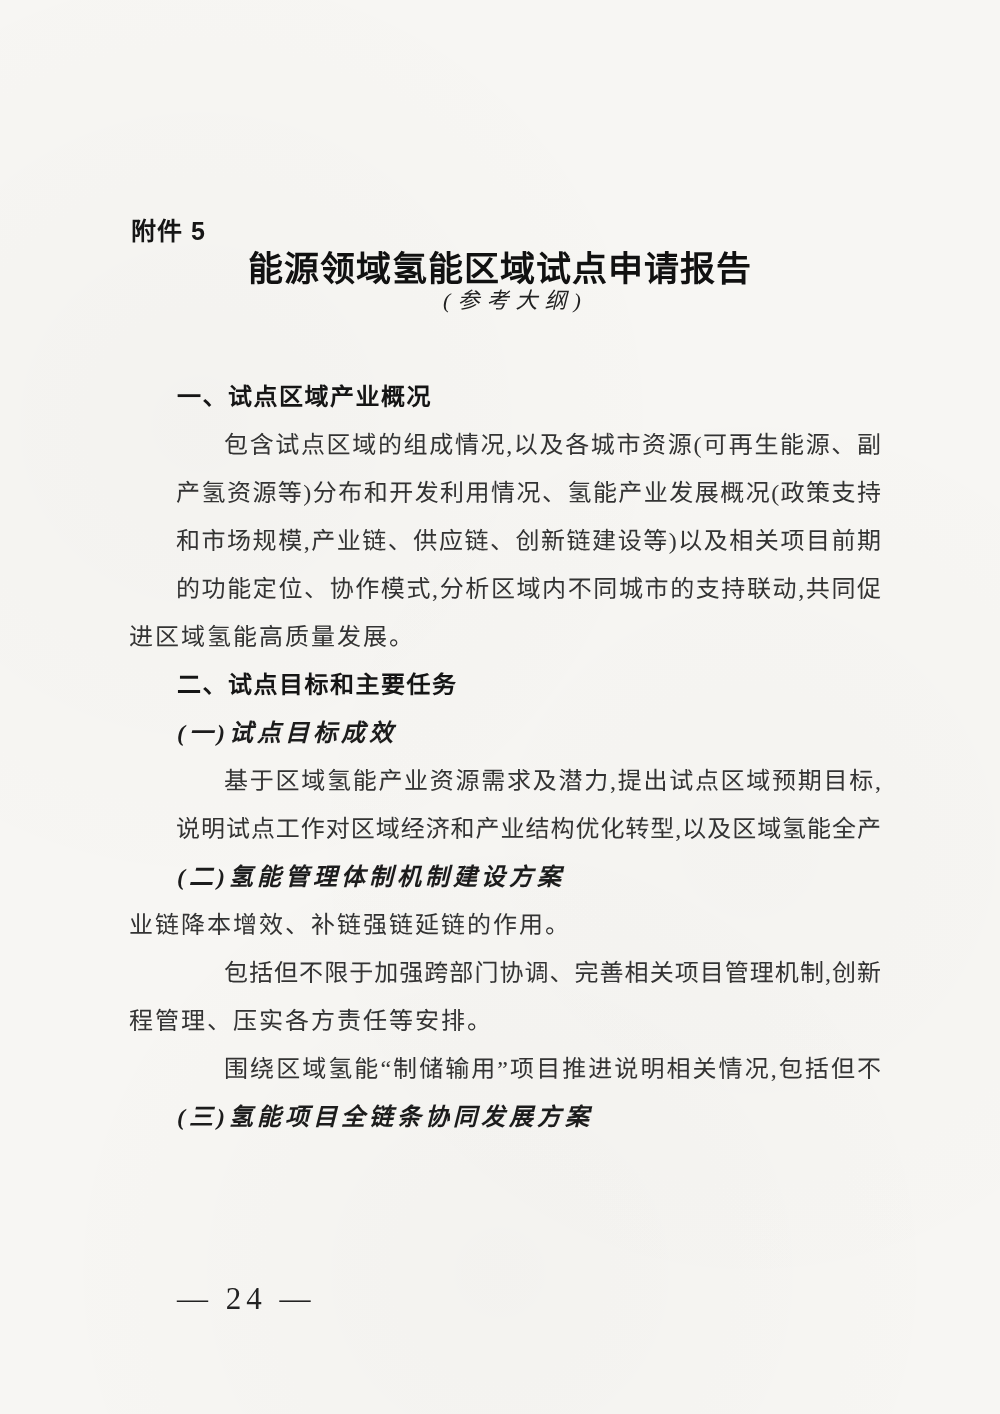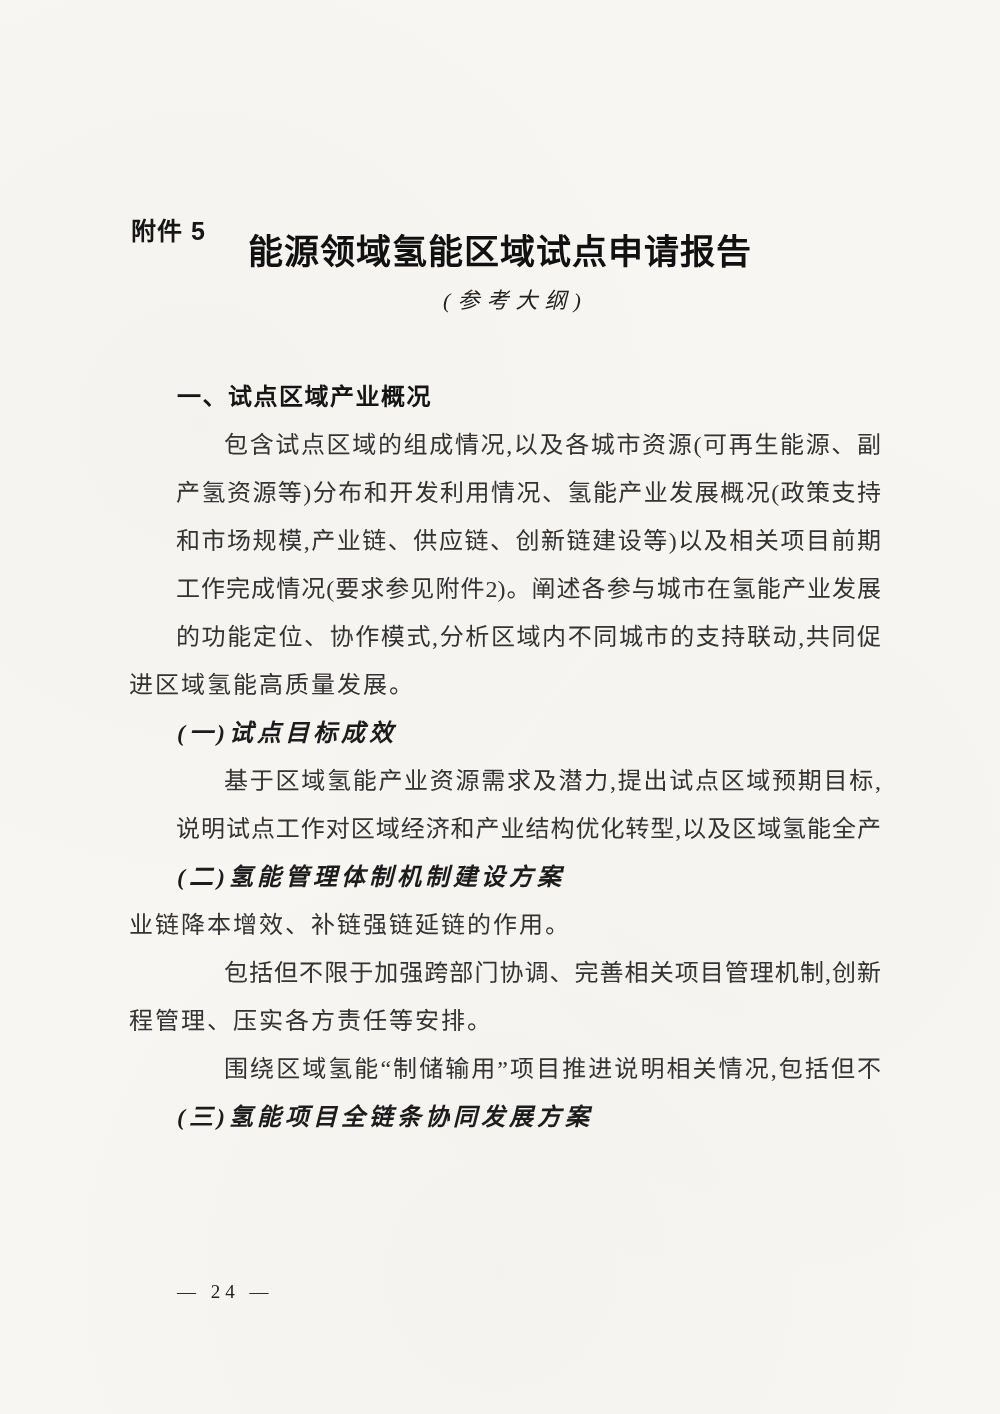--- a/index.html
+++ b/index.html
@@ -36,21 +36,21 @@
     font-weight: 700;
     font-size: 25px;
     color: #161616;
     letter-spacing: 1px;
     margin-top: 28px;
   }
 
   .doc-title {
     position: absolute;
     left: 0;
-    top: 223px;
+    top: 240px;
     width: 100%;
     text-align: center;
     font-size: 35px;
     font-weight: 700;
     color: #111;
     letter-spacing: 1px;
   }
 
   .doc-subtitle {
     position: absolute;
@@ -101,45 +101,45 @@
     font-weight: 600;
     color: #1c1c1c;
     text-indent: 2em;
     letter-spacing: 4px;
   }
 
   .page-footer {
     position: absolute;
     left: 177px;
     top: 1281px;
-    font-size: 19px;
+    font-size: 31px;
     color: #222;
     letter-spacing: 5px;
   }
 </style>
 </head>
 <body>
 
 <div class="attachment-label">附件 5</div>
 
 <div class="doc-title">能源领域氢能区域试点申请报告</div>
 
 <div class="doc-subtitle">(参考大纲)</div>
 
 <div class="doc-body">
 
   <div class="line head-major">一、试点区域产业概况</div>
 
   <div class="line indent fill">包含试点区域的组成情况,以及各城市资源(可再生能源、副</div>
   <div class="line fill">产氢资源等)分布和开发利用情况、氢能产业发展概况(政策支持</div>
   <div class="line fill">和市场规模,产业链、供应链、创新链建设等)以及相关项目前期</div>
-  <div class="line fill">工作完成情况(要求参见附件2)。阐述各参与城市在氢能产业发展</div>
   <div class="line fill">的功能定位、协作模式,分析区域内不同城市的支持联动,共同促</div>
   <div class="line">进区域氢能高质量发展。</div>
 
+  <div class="line head-major">二、试点目标和主要任务</div>
 
   <div class="line head-sub">(一)试点目标成效</div>
 
   <div class="line indent fill">基于区域氢能产业资源需求及潜力,提出试点区域预期目标,</div>
   <div class="line fill">说明试点工作对区域经济和产业结构优化转型,以及区域氢能全产</div>
   <div class="line head-sub">(二)氢能管理体制机制建设方案</div>
 
   <div class="line">业链降本增效、补链强链延链的作用。</div>
 
   <div class="line indent fill">包括但不限于加强跨部门协调、完善相关项目管理机制,创新</div>

